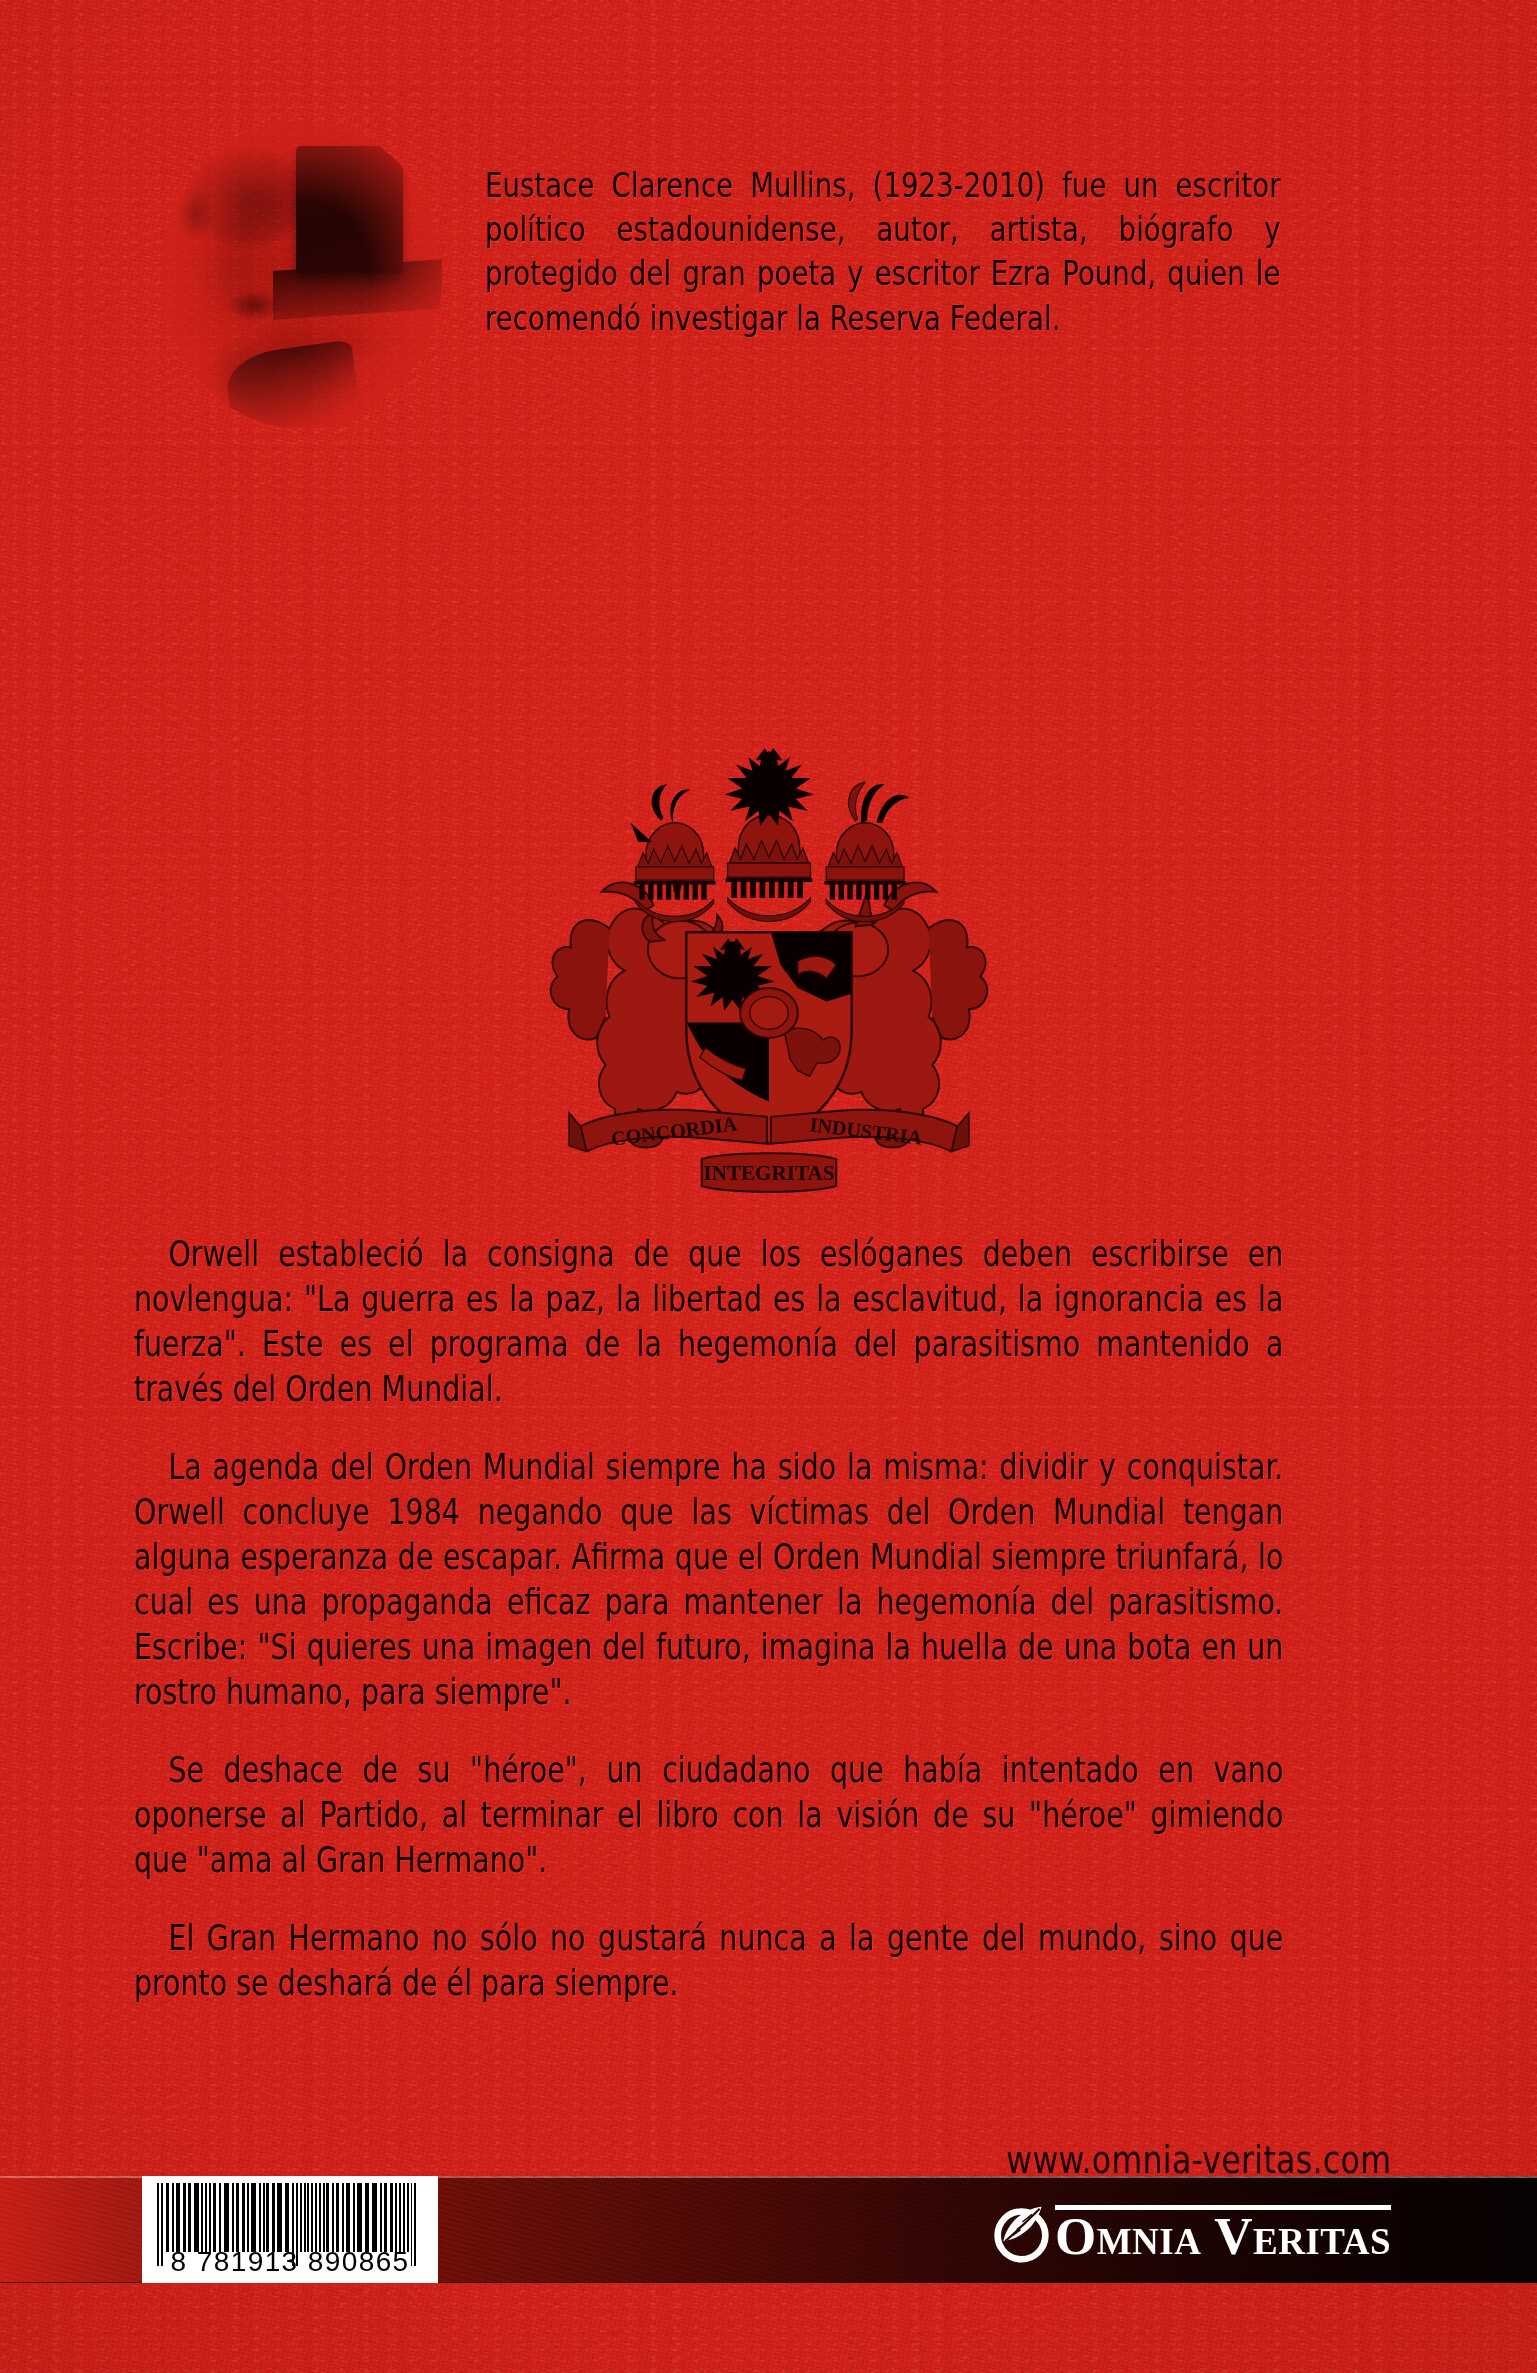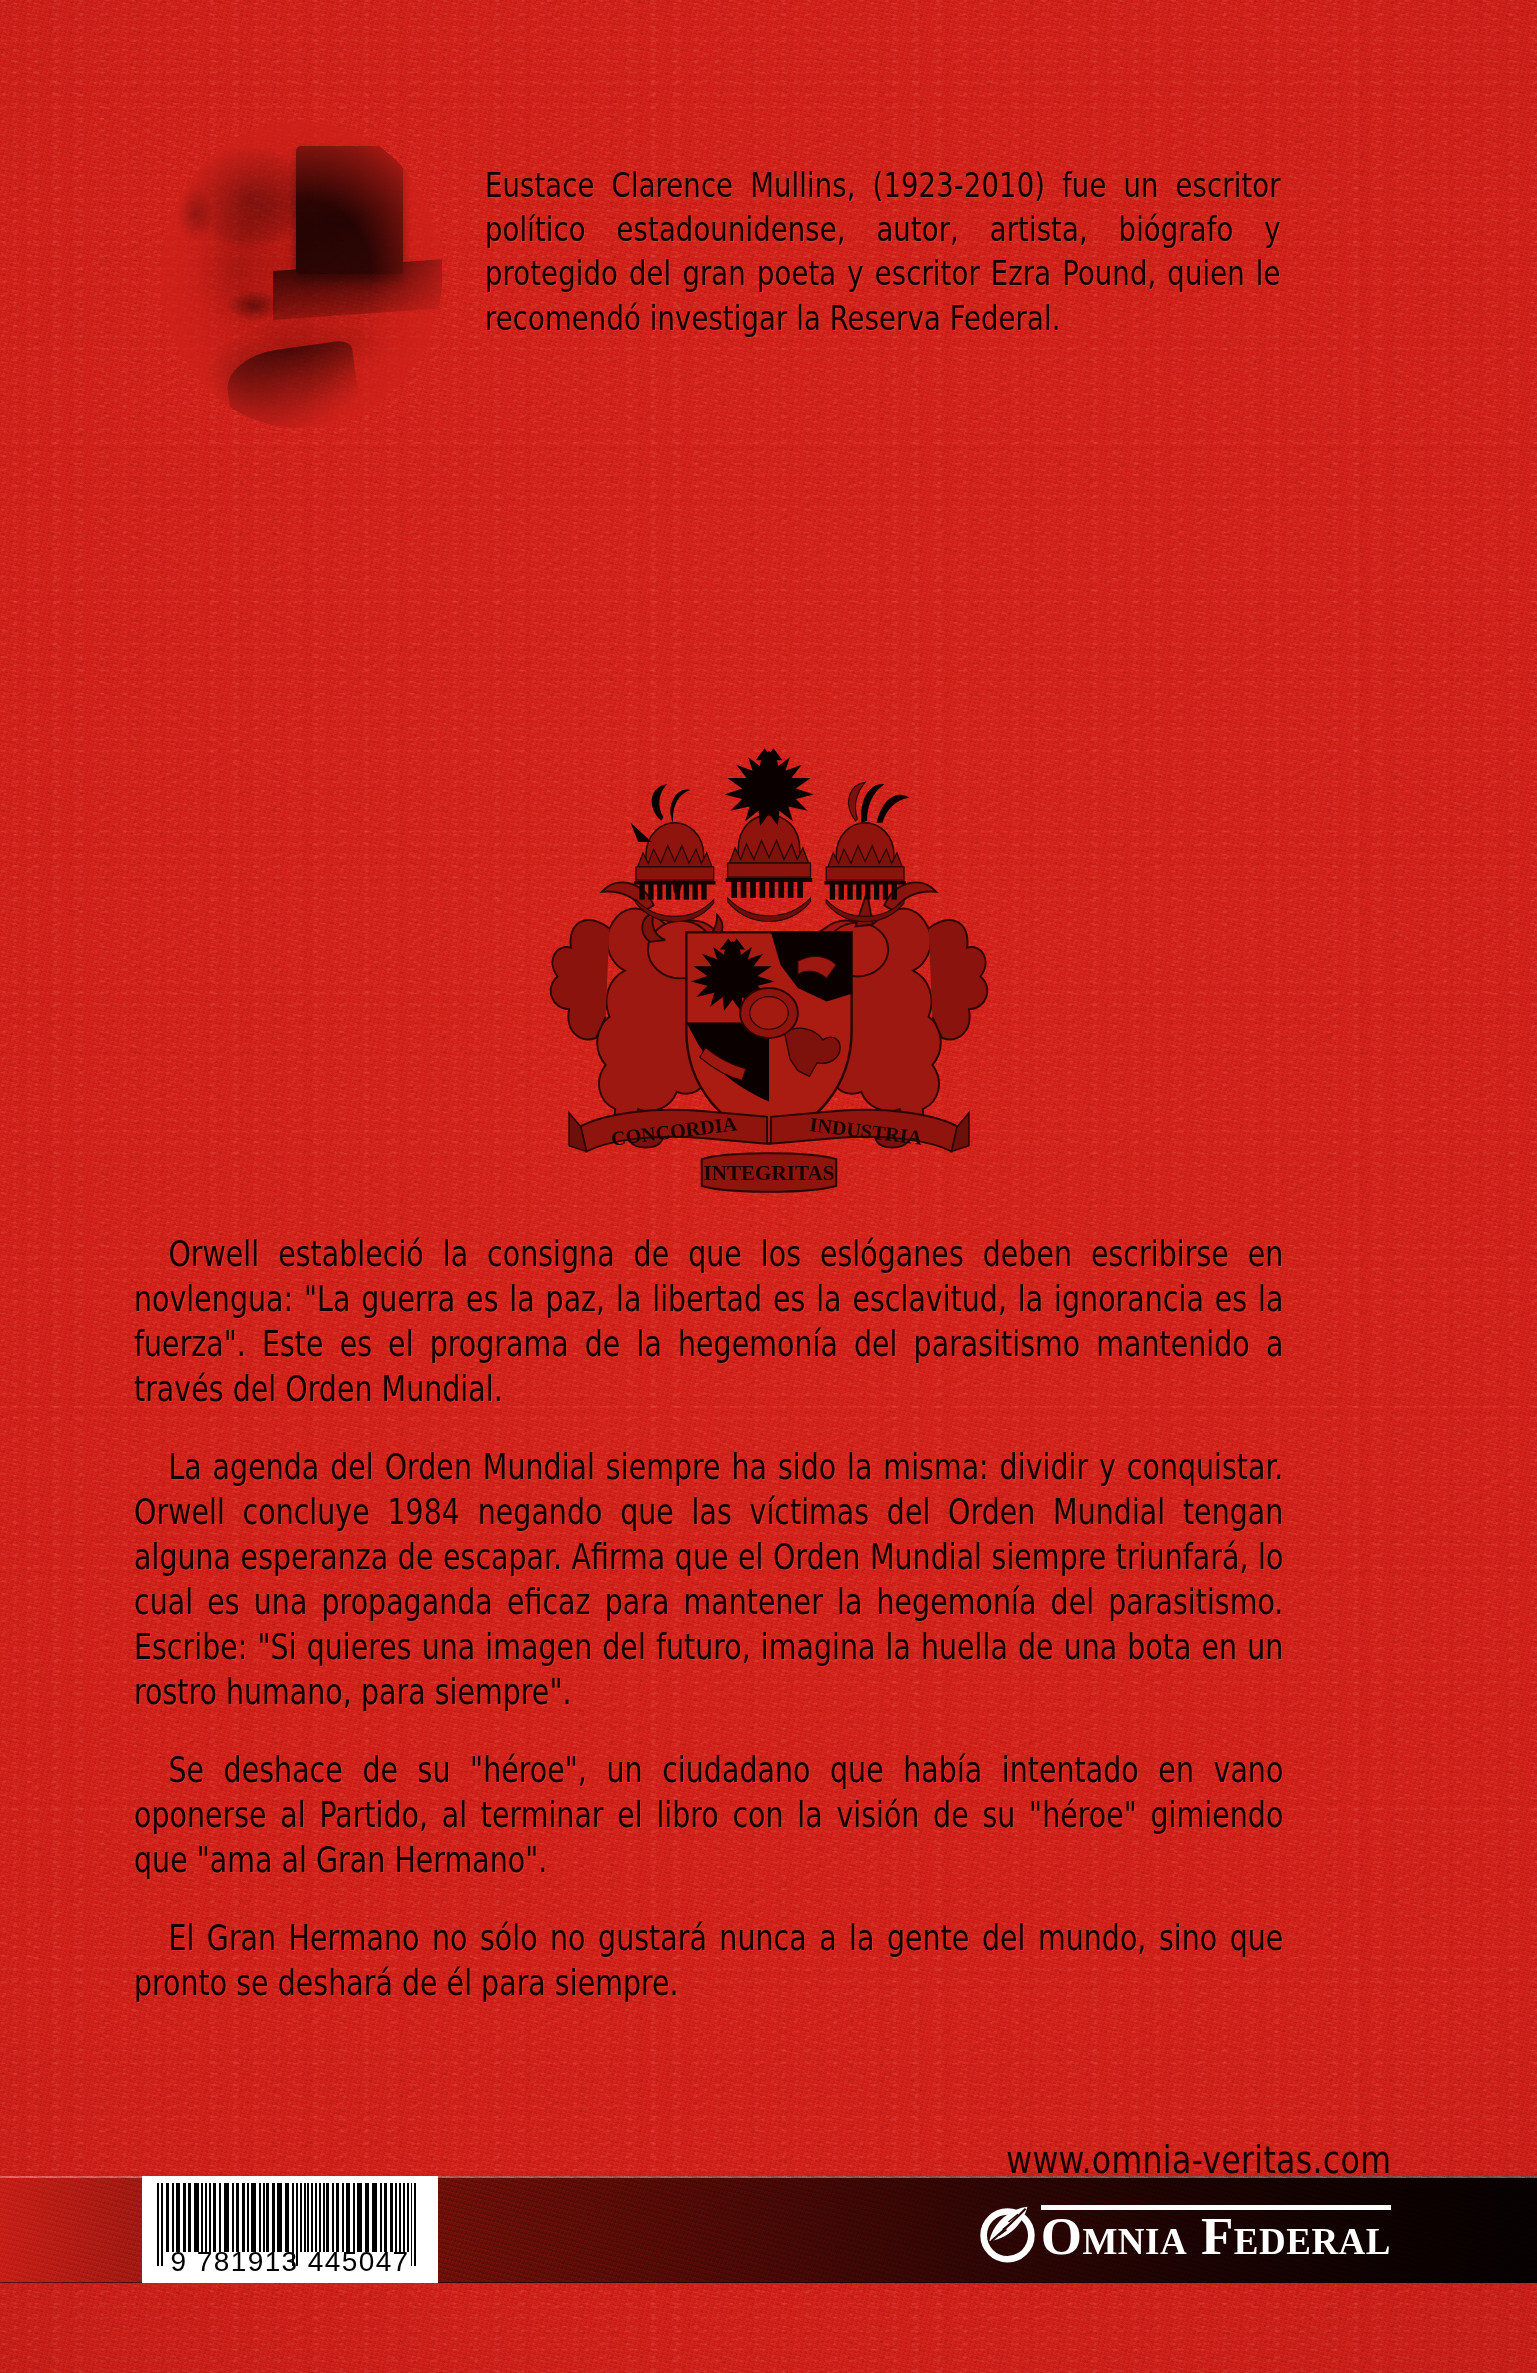--- a/index.html
+++ b/index.html
@@ -560,32 +560,32 @@
         <i style="width: 1.9px;"></i>
         <i class="w" style="width: 1.9px;"></i>
         <i style="width: 1.9px;"></i>
         <i class="w" style="width: 1.9px;"></i>
         <i style="width: 1.9px;"></i>
         <i class="w" style="width: 1.9px;"></i>
         <i class="tall" style="width: 1.9px;"></i>
         <i class="w" style="width: 1.9px;"></i>
         <i class="tall" style="width: 1.9px;"></i>
       </div>
-    <div class="bc-num">9 781913 445047</div>
+    <div class="bc-num">8 781913 890865</div>
   </div>
 
   <div class="pub-logo">
     <div class="pl-mark">
       <svg viewBox="0 0 66 66" xmlns="http://www.w3.org/2000/svg">
         <circle cx="33" cy="36" r="25" fill="none" stroke="#ffffff" stroke-width="7"></circle>
         <path d="M54,6 C36,8 18,22 14,42 C30,40 48,28 54,6 Z" fill="#ffffff"></path>
         <path d="M52,8 C40,20 28,32 16,42" fill="none" stroke="#2a0503" stroke-width="2.2"></path>
         <path d="M44,14 L34,22 M38,22 L28,30 M32,30 L24,36" stroke="#2a0503" stroke-width="1.6" fill="none"></path>
       </svg>
     </div>
     <div class="pl-words">
       <div class="pl-bar"></div>
-      <div class="pl-text big">Omnia Federal</div>
+      <div class="pl-text big">Omnia Veritas</div>
     </div>
   </div>
 
 </div>
 
 
 </body></html>

